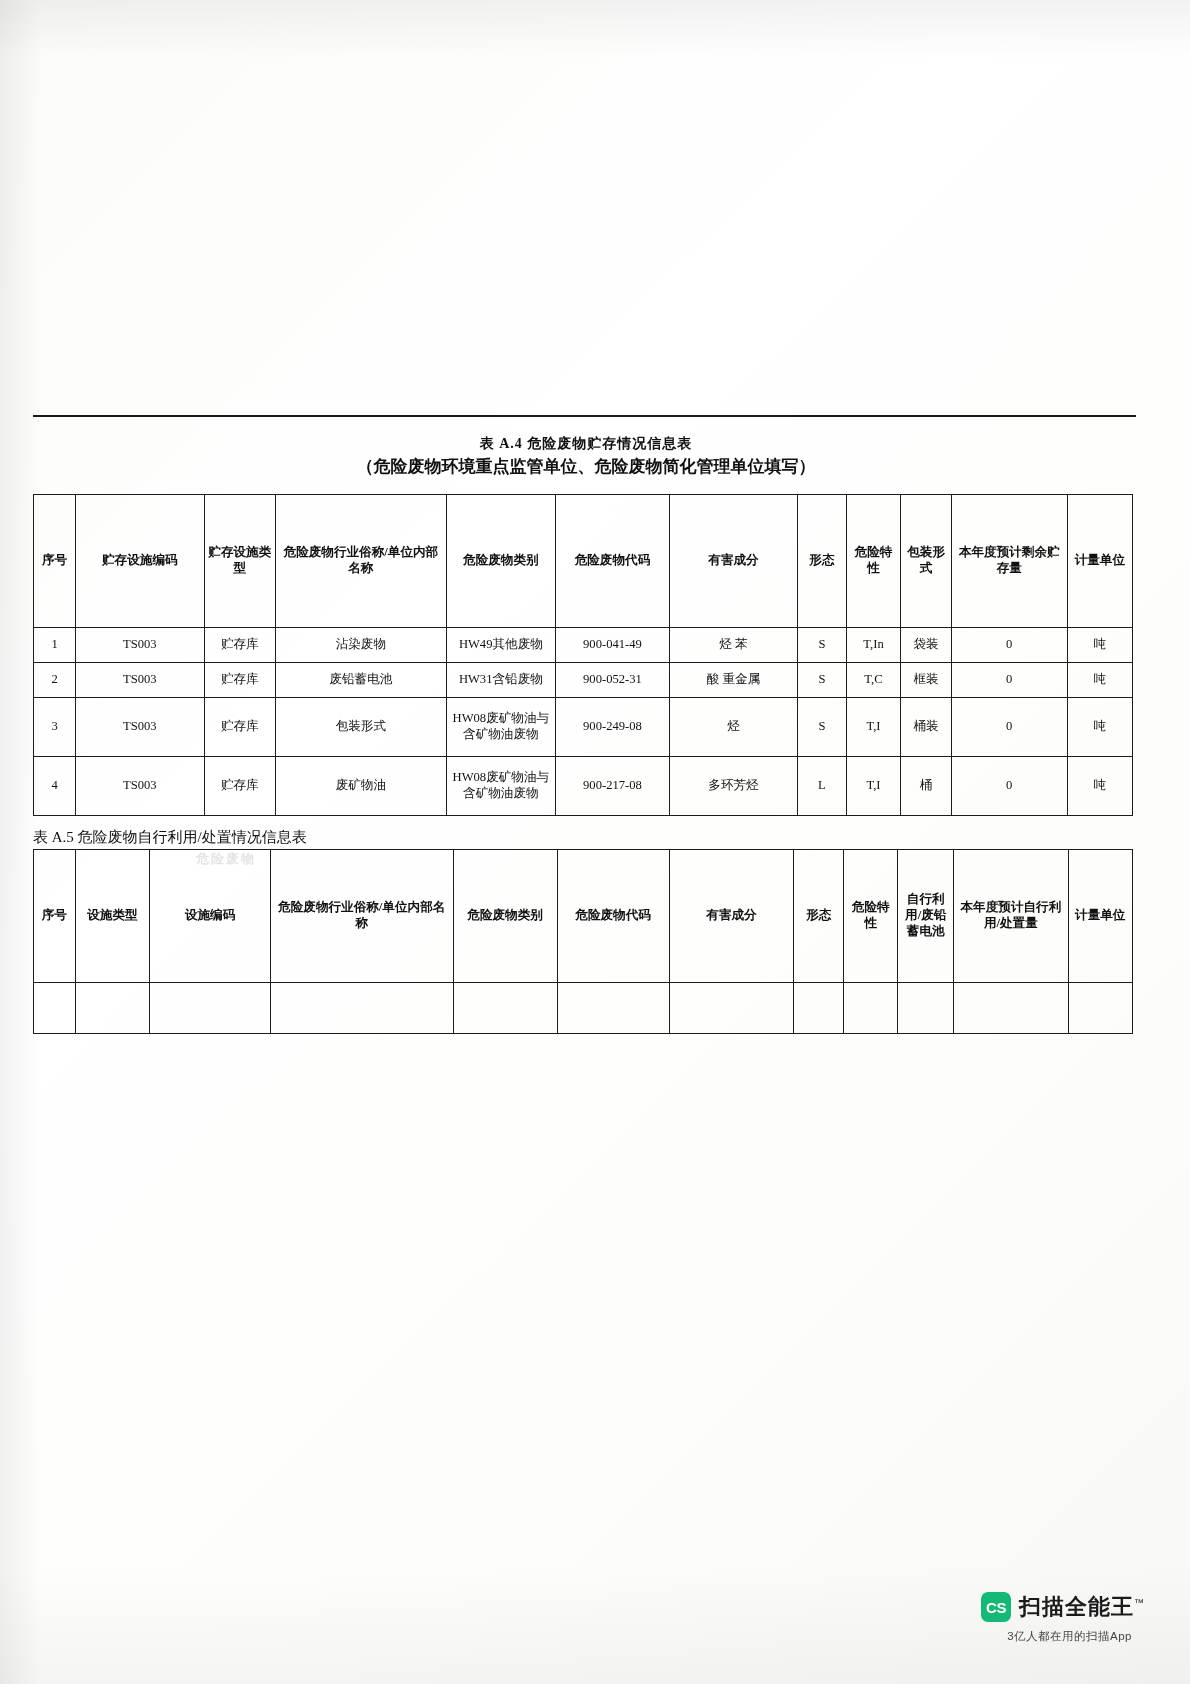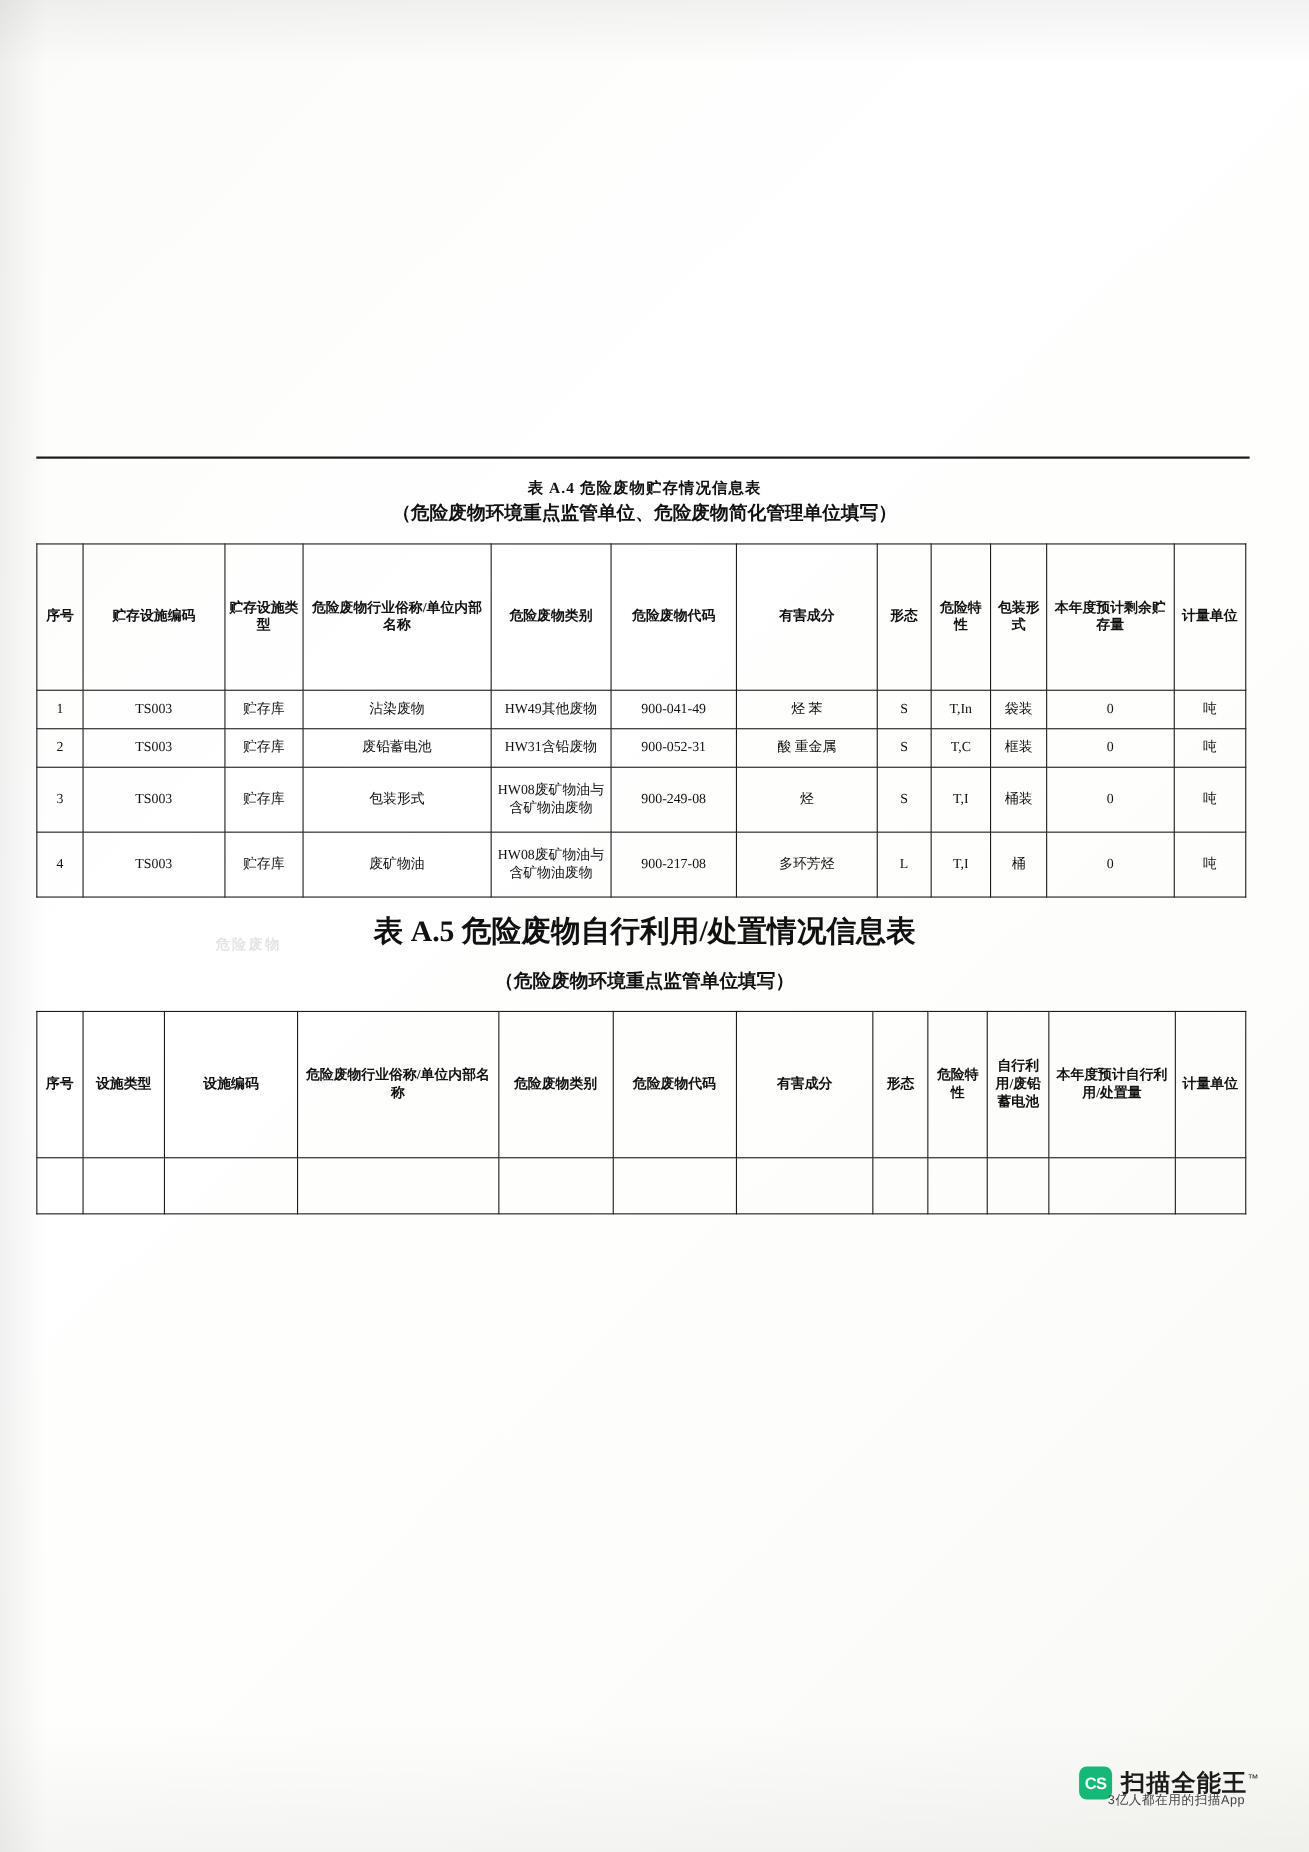--- a/index.html
+++ b/index.html
@@ -90,23 +90,22 @@
     font-weight: bold;
     height: 128px;
   }
   table.doc.t1 tbody td { height: 30px; }
   table.doc.t1 tbody tr.tall td { height: 54px; }
   table.doc.t2 tbody td { height: 46px; }
 
   .tbl-wrap { margin-bottom: 6px; }
 
   .title2 {
-    text-align: center;
-    font-size: 27px;
-    font-weight: bold;
+    font-size: 15px;
+    font-weight: normal;
     margin: 12px 0 2px 0;
   }
   .subtitle2 {
     text-align: center;
     font-size: 17px;
     font-weight: bold;
     margin: 16px 0 16px 0;
   }
 
   
@@ -117,21 +116,21 @@
     font-size: 13px;
     color: rgba(120,120,120,0.20);
     letter-spacing: 2px;
     font-weight: bold;
   }
 
   
   .badge {
     position: absolute;
     right: 45px;
-    bottom: 48px;
+    bottom: 62px;
     display: flex;
     align-items: center;
     gap: 8px;
   }
   .badge .cs-mark {
     width: 30px; height: 30px;
     border-radius: 7px;
     background: #16b878;
     color: #fff;
     font-weight: bold;
@@ -267,21 +266,20 @@
             <td>T,I</td>
             <td>桶</td>
             <td>0</td>
             <td>吨</td>
           </tr>
         </tbody>
       </table>
     </div>
 
     <div class="title2">表 A.5 危险废物自行利用/处置情况信息表</div>
-    <div class="subtitle2">（危险废物环境重点监管单位填写）</div>
 
     <div class="tbl-wrap">
       <table class="doc t2">
         <colgroup>
           <col style="width:40px">
           <col style="width:72px">
           <col style="width:116px">
           <col style="width:176px">
           <col style="width:100px">
           <col style="width:108px">

